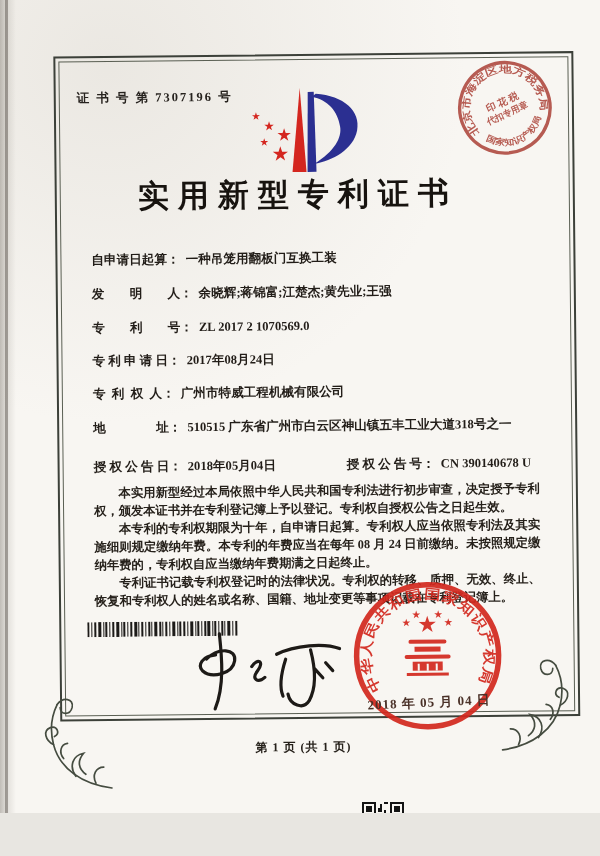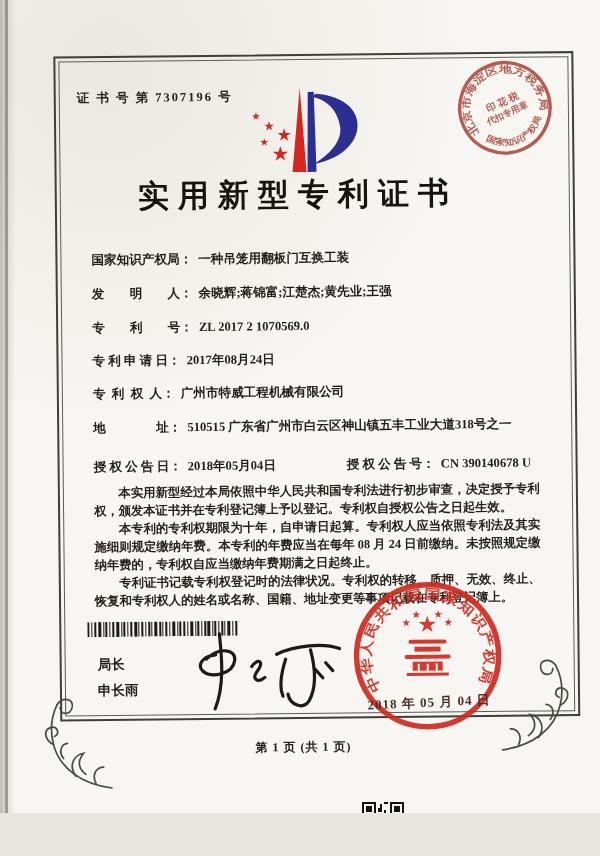--- a/index.html
+++ b/index.html
@@ -85,21 +85,21 @@
       <use href="#st" transform="translate(29,42) scale(5)" fill="#d4261f"></use>
       <use href="#st" transform="translate(44,51) scale(7)" fill="#d4261f"></use>
       <use href="#st" transform="translate(24,58) scale(4.2)" fill="#d4261f"></use>
       <use href="#st" transform="translate(40,70) scale(8)" fill="#d4261f"></use>
     </svg>
 
     <div class="title">实用新型专利证书</div>
 
     <div class="fields">
       <div class="frow r0">
-        <span class="lab">国家知识产权局：</span><span class="val">一种吊笼用翻板门互换工装</span>
+        <span class="lab">自申请日起算：</span><span class="val">一种吊笼用翻板门互换工装</span>
       </div>
       <div class="frow r1">
         <span class="lab">发　　明　　人：</span><span class="val">余晓辉;蒋锦富;江楚杰;黄先业;王强</span>
       </div>
       <div class="frow r2">
         <span class="lab">专　　利　　号：</span><span class="val">ZL 2017 2 1070569.0</span>
       </div>
       <div class="frow r3">
         <span class="lab">专 利 申 请 日：</span><span class="val">2017年08月24日</span>
       </div>
@@ -162,24 +162,20 @@
         <rect x="125" width="1" height="15"></rect>
       <rect x="127" width="2" height="15"></rect>
         <rect x="131" width="1" height="15"></rect>
         <rect x="134" width="2" height="15"></rect>
         <rect x="137" width="1" height="15"></rect>
       <rect x="140" width="3" height="15"></rect>
         <rect x="145" width="1" height="15"></rect>
         <rect x="148" width="2" height="15"></rect>
     </svg>
 
-    <div class="signoff">
-      <div>局长</div>
-      <div>申长雨</div>
-    </div>
 
     <svg class="signature" width="165" height="92" viewBox="0 0 165 92" fill="none" stroke="#1d1a17" stroke-width="3.2" stroke-linecap="round">
       <path d="M22,32 C34,20 52,22 50,34 C48,47 27,52 18,44 C12,38 18,29 31,28"></path>
       <path d="M35,7 C37,28 40,58 30,82"></path>
       <path d="M67,40 C73,31 80,35 73,44 C66,53 73,57 80,51"></path>
       <path d="M92,28 C110,19 140,17 155,23"></path>
       <path d="M101,33 C96,48 94,60 98,70"></path>
       <path d="M126,24 C130,40 132,61 124,75 C118,84 105,79 103,68"></path>
       <path d="M130,43 l8,9"></path>
       <path d="M141,37 l7,8"></path>

